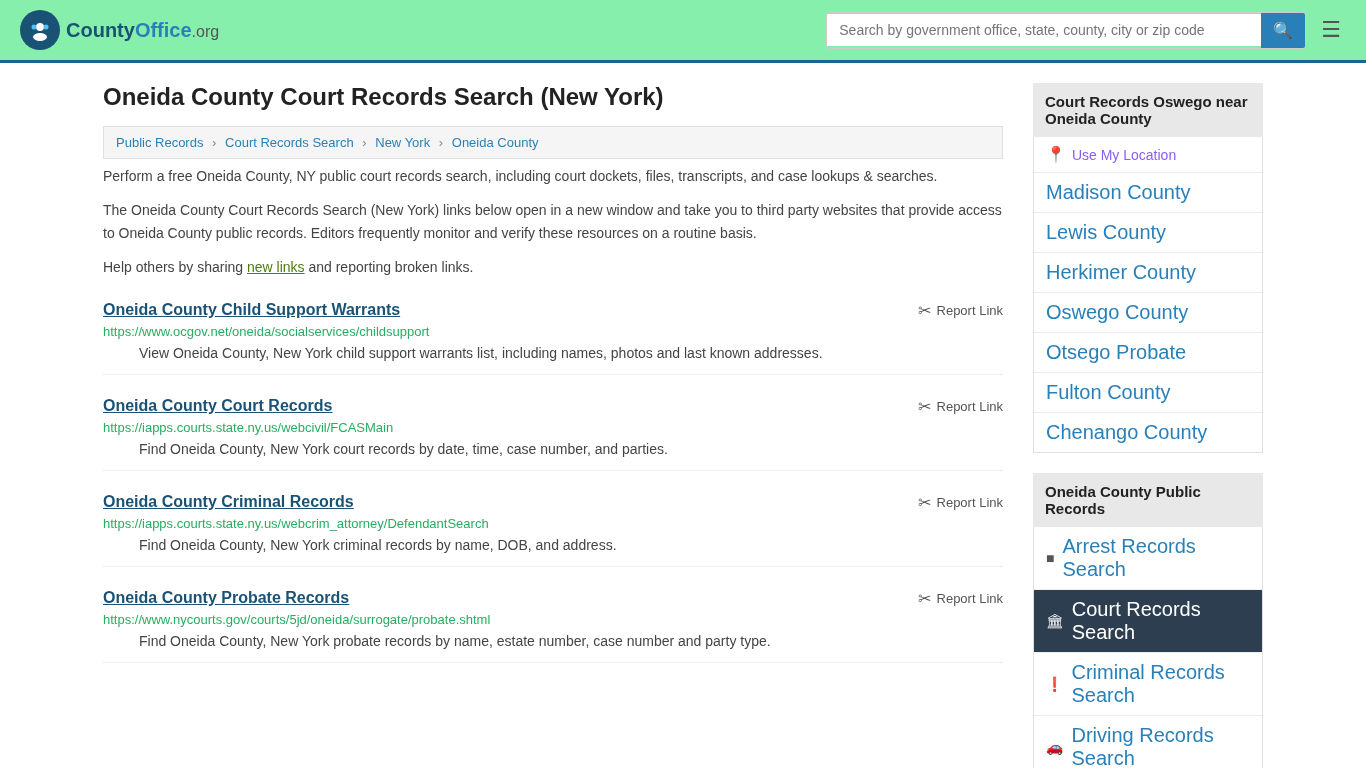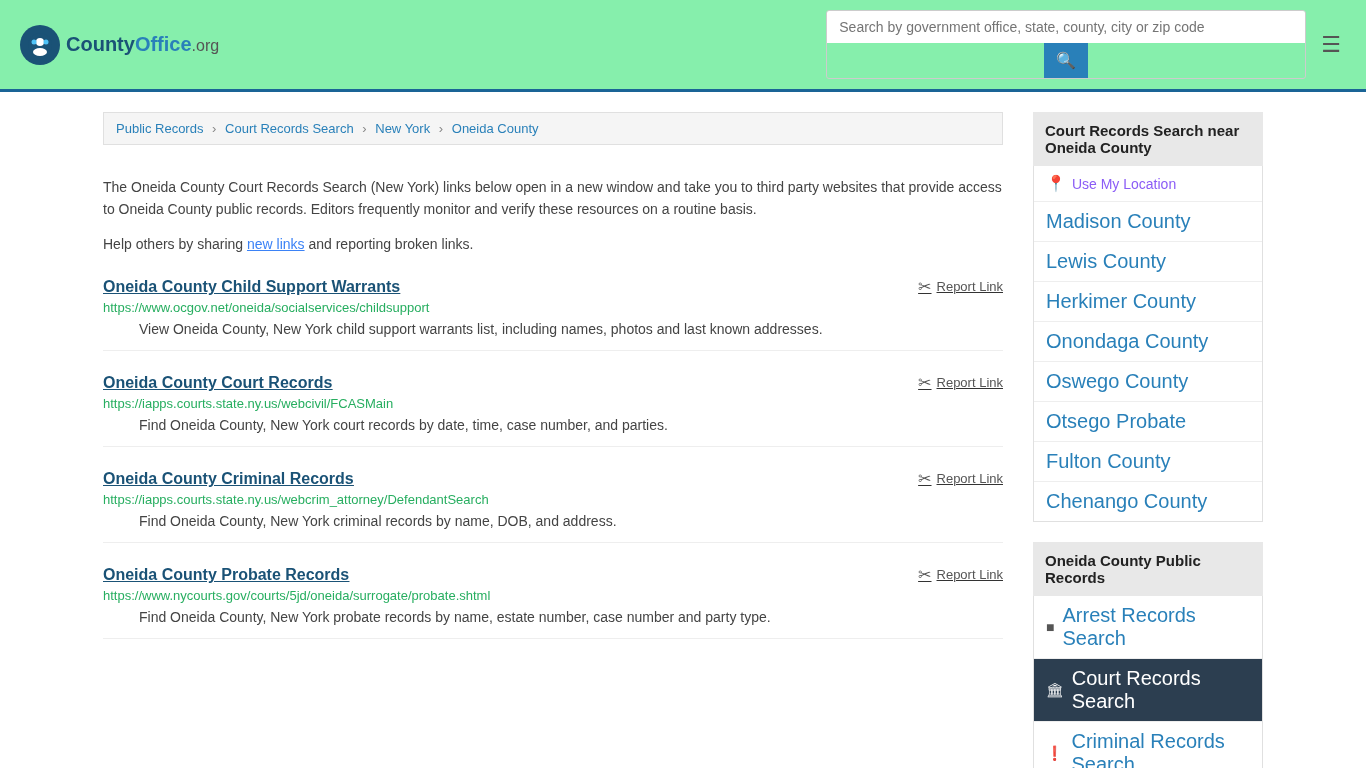--- a/index.html
+++ b/index.html
@@ -43,21 +43,20 @@
       align-items: center;
       gap: 10px;
     }
     .search-bar {
       display: flex;
       align-items: center;
       border: 1px solid #ccc;
       border-radius: 3px;
       overflow: hidden;
       width: 480px;
-      flex-direction: column;
     }
     .search-bar input {
       border: none;
       outline: none;
       padding: 8px 12px;
       font-size: 14px;
       width: 100%;
       color: #999;
     }
     .search-bar button {
@@ -92,52 +91,51 @@
       font-size: 24px;
       font-weight: bold;
       color: #222;
       margin-bottom: 15px;
     }
     .breadcrumb {
       background: #f5f5f5;
       padding: 8px 12px;
       border: 1px solid #e0e0e0;
       font-size: 13px;
-      margin-bottom: 31px;
+      margin-bottom: 6px;
       color: #555;
     }
     .breadcrumb a {
       color: #2980b9;
       text-decoration: none;
     }
     .breadcrumb span { margin: 0 5px; color: #888; }
 
     .description {
       font-size: 14px;
       color: #444;
       line-height: 1.6;
       margin-bottom: 12px;
     }
     .description a {
-      color: #3b82f6;
+      color: #4d7c0f;
       text-decoration: underline;
     }
 
     
     .result-item {
       margin-top: 22px;
       padding-bottom: 10px;
       border-bottom: 1px solid #eee;
     }
     .result-header {
       display: flex;
-      align-items: flex-end;
+      align-items: flex-start;
       justify-content: space-between;
       margin-bottom: 4px;
-      text-decoration: underline;
     }
     .result-title {
       font-size: 16px;
       font-weight: bold;
       color: #1a5276;
       text-decoration: underline;
       cursor: pointer;
     }
     .report-link {
       display: flex;
@@ -251,31 +249,33 @@
       <button>🔍</button>
     </div>
     <div class="menu-icon">☰</div>
   </div>
 </header>
 
 <div class="main-container">
 
   <div class="content">
 
+    <h1 class="page-title">Oneida County Court Records Search (New York)</h1>
 
     <div class="breadcrumb">
       <a href="#">Public Records</a>
       <span>›</span>
       <a href="#">Court Records Search</a>
       <span>›</span>
       <a href="#">New York</a>
       <span>›</span>
       <a href="#">Oneida County</a>
     </div>
 
+    <p class="description">Perform a free Oneida County, NY public court records search, including court dockets, files, transcripts, and case lookups &amp; searches.</p>
     <p class="description">The Oneida County Court Records Search (New York) links below open in a new window and take you to third party websites that provide access to Oneida County public records. Editors frequently monitor and verify these resources on a routine basis.</p>
     <p class="description">
       <span>Help others by sharing </span><a href="#">new links</a><span> and reporting broken links.</span>
     </p>
 
     <div class="result-item">
       <div class="result-header">
         <div class="result-title">Oneida County Child Support Warrants</div>
         <div class="report-link">
           <span class="report-icon">✂</span>
@@ -321,40 +321,37 @@
       <div class="result-url">https://www.nycourts.gov/courts/5jd/oneida/surrogate/probate.shtml</div>
       <div class="result-desc">Find Oneida County, New York probate records by name, estate number, case number and party type.</div>
     </div>
 
   </div>
 
   <div class="sidebar">
 
     <div class="sidebar-section">
       <div class="sidebar-header">
-        Court Records Search near Oneida County
+        Court Records Oswego near Oneida County
       </div>
       <div class="sidebar-list">
         <div class="use-location">
           <span class="pin-icon">📍</span>
           <a href="#">Use My Location</a>
         </div>
         <div class="sidebar-item">
           <a href="#">Madison County</a>
         </div>
         <div class="sidebar-item">
           <a href="#">Lewis County</a>
         </div>
         <div class="sidebar-item">
           <a href="#">Herkimer County</a>
         </div>
         <div class="sidebar-item">
-          <a href="#">Onondaga County</a>
-        </div>
-        <div class="sidebar-item">
           <a href="#">Oswego County</a>
         </div>
         <div class="sidebar-item">
           <a href="#">Otsego Probate</a>
         </div>
         <div class="sidebar-item">
           <a href="#">Fulton County</a>
         </div>
         <div class="sidebar-item">
           <a href="#">Chenango County</a>

